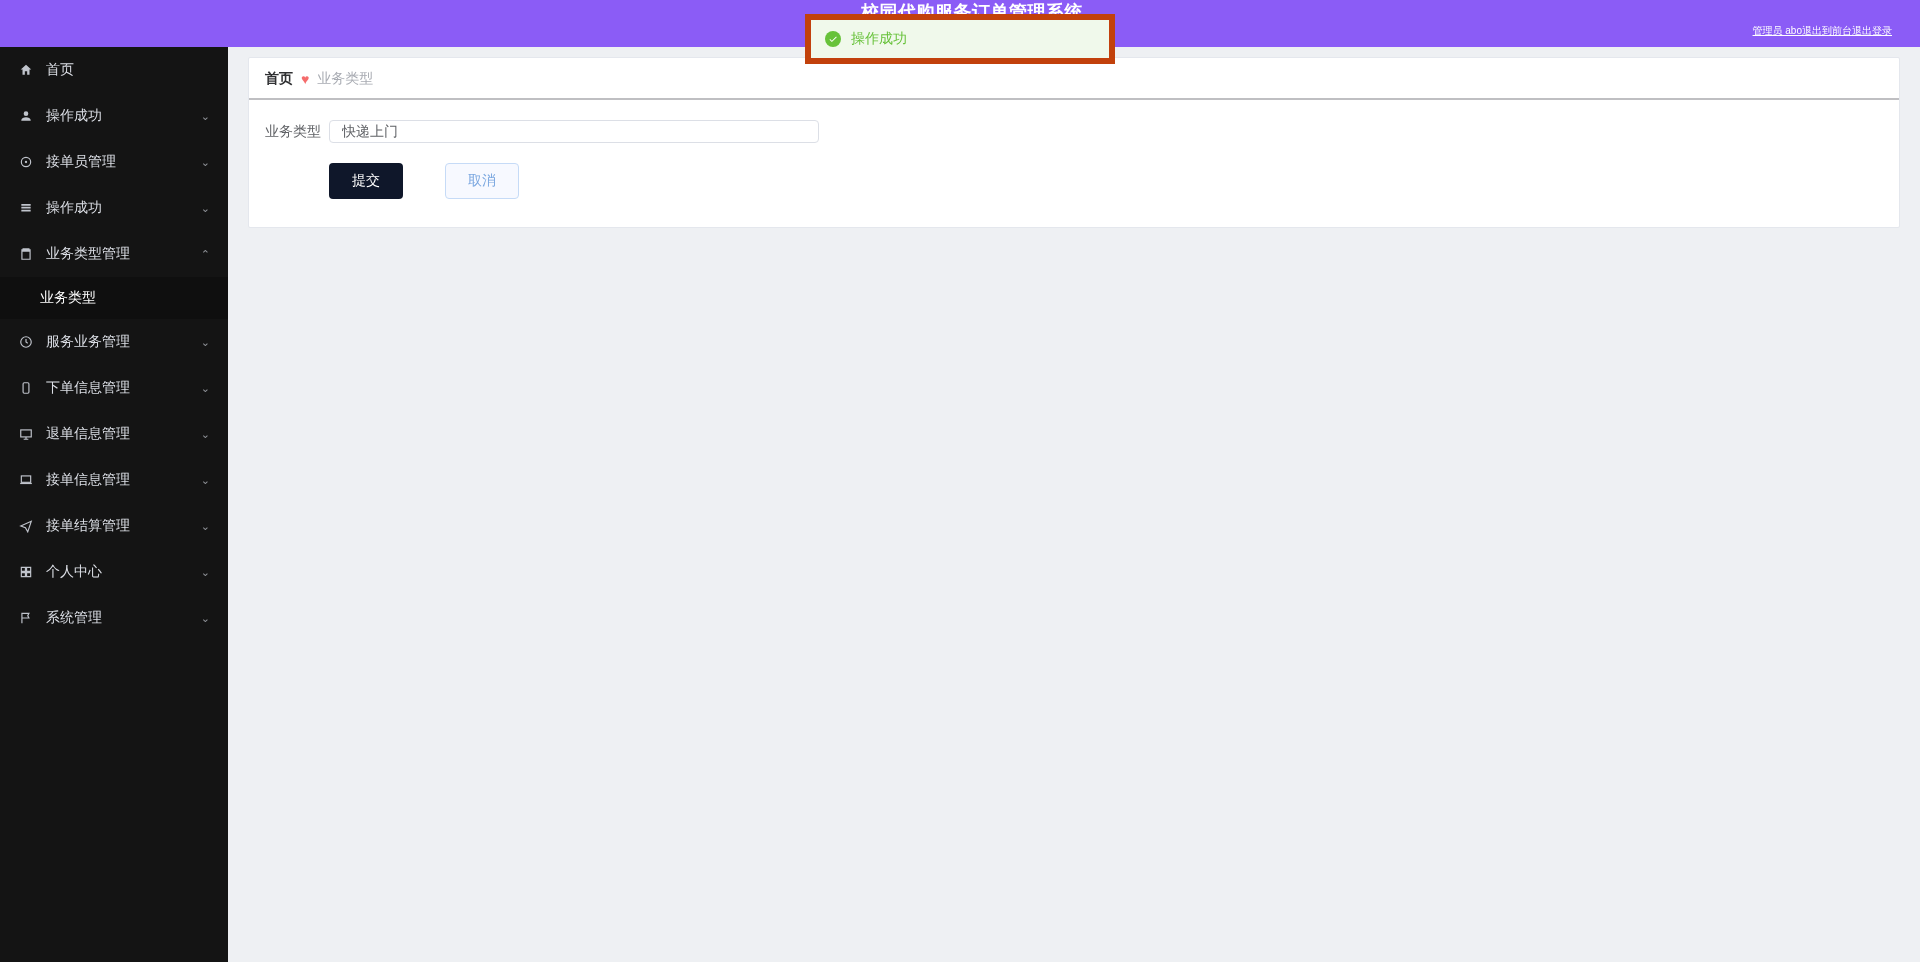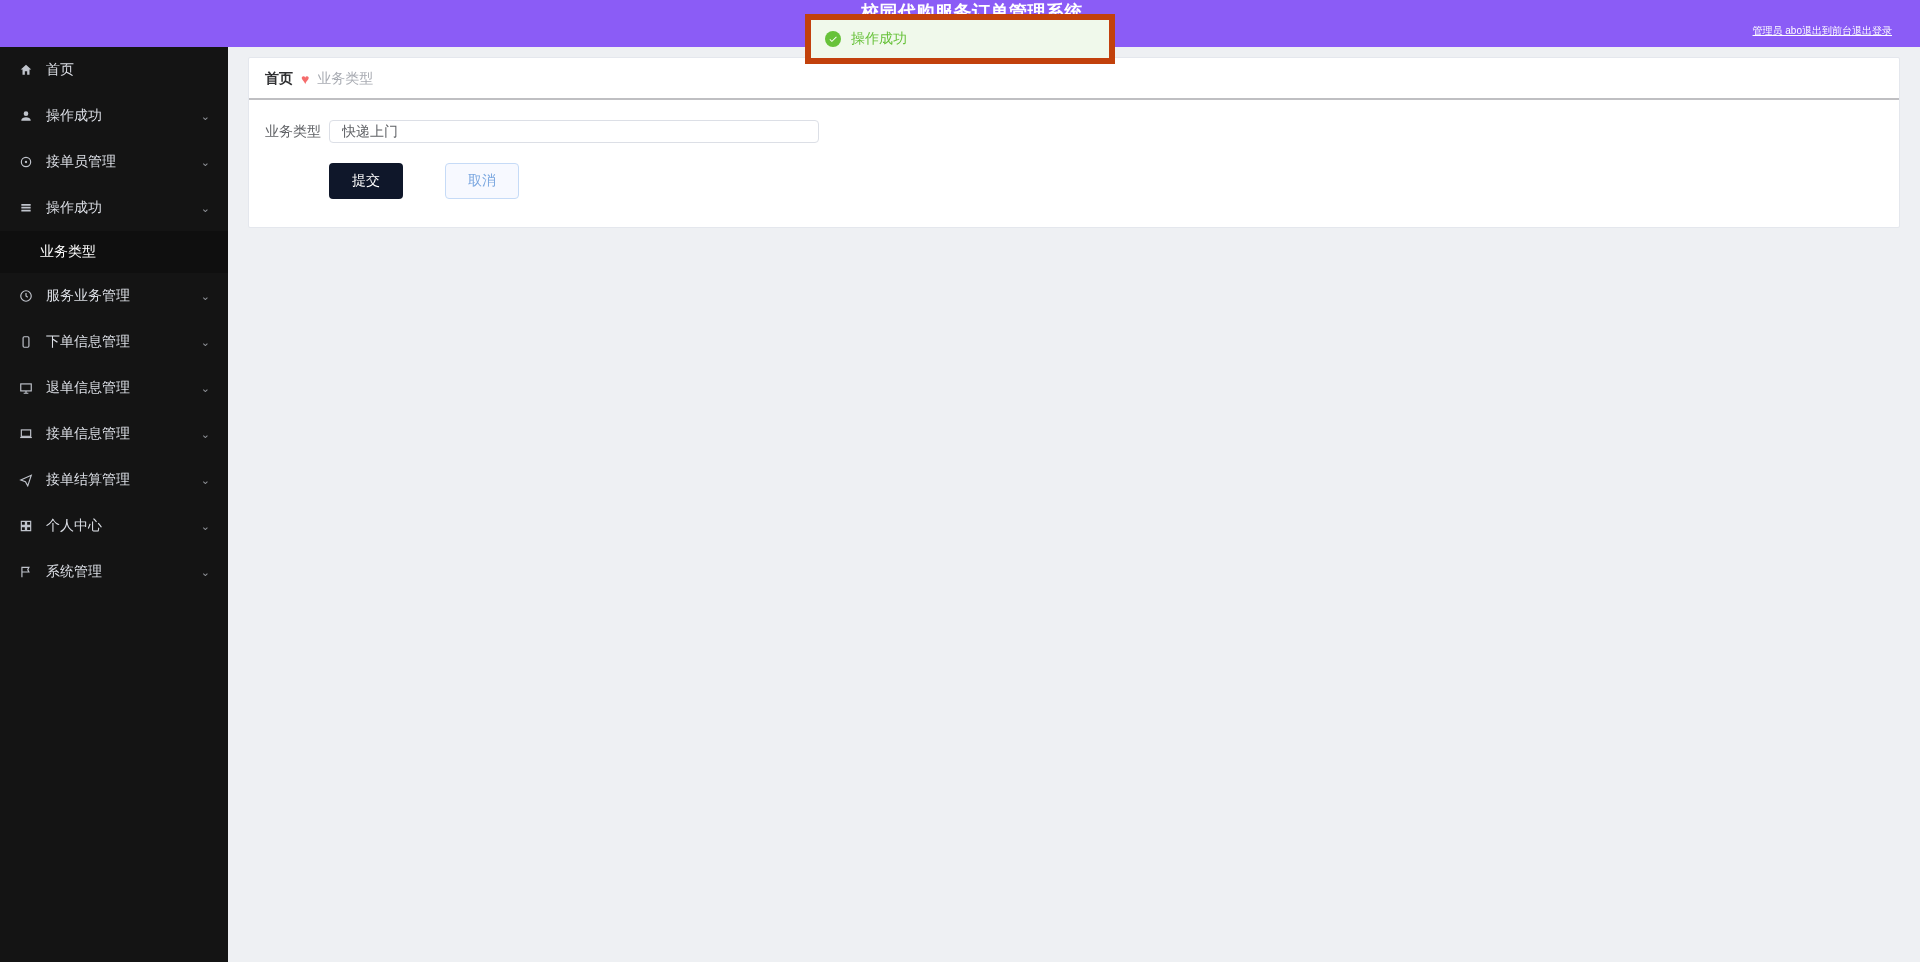--- a/index.html
+++ b/index.html
@@ -94,20 +94,29 @@
     <span class="chev">⌄</span>
   </div>
   <div class="menu-item">
     <span class="micon">
         <svg width="14" height="14" viewBox="0 0 24 24">
           <path d="M4 5h16v3H4zM4 10h16v3H4zM4 15h16v3H4z"></path>
         </svg>
       </span>
     <span class="label">操作成功</span>
     <span class="chev">⌄</span>
+  </div>
+  <div class="menu-item">
+    <span class="micon">
+        <svg width="14" height="14" viewBox="0 0 24 24">
+          <path d="M7 3h10v4H7zM5 5h14v16H5z" fill="none" stroke="currentColor" stroke-width="2"></path>
+        </svg>
+      </span>
+    <span class="label">业务类型管理</span>
+    <span class="chev">⌃</span>
   </div>
   <div class="sub-item">
     <span>业务类型</span>
   </div>
   <div class="menu-item">
     <span class="micon">
         <svg width="14" height="14" viewBox="0 0 24 24">
           <circle cx="12" cy="12" r="9" fill="none" stroke="currentColor" stroke-width="2"></circle>
           <path d="M12 7v5l3 2" stroke="currentColor" stroke-width="2" fill="none"></path>
         </svg>

